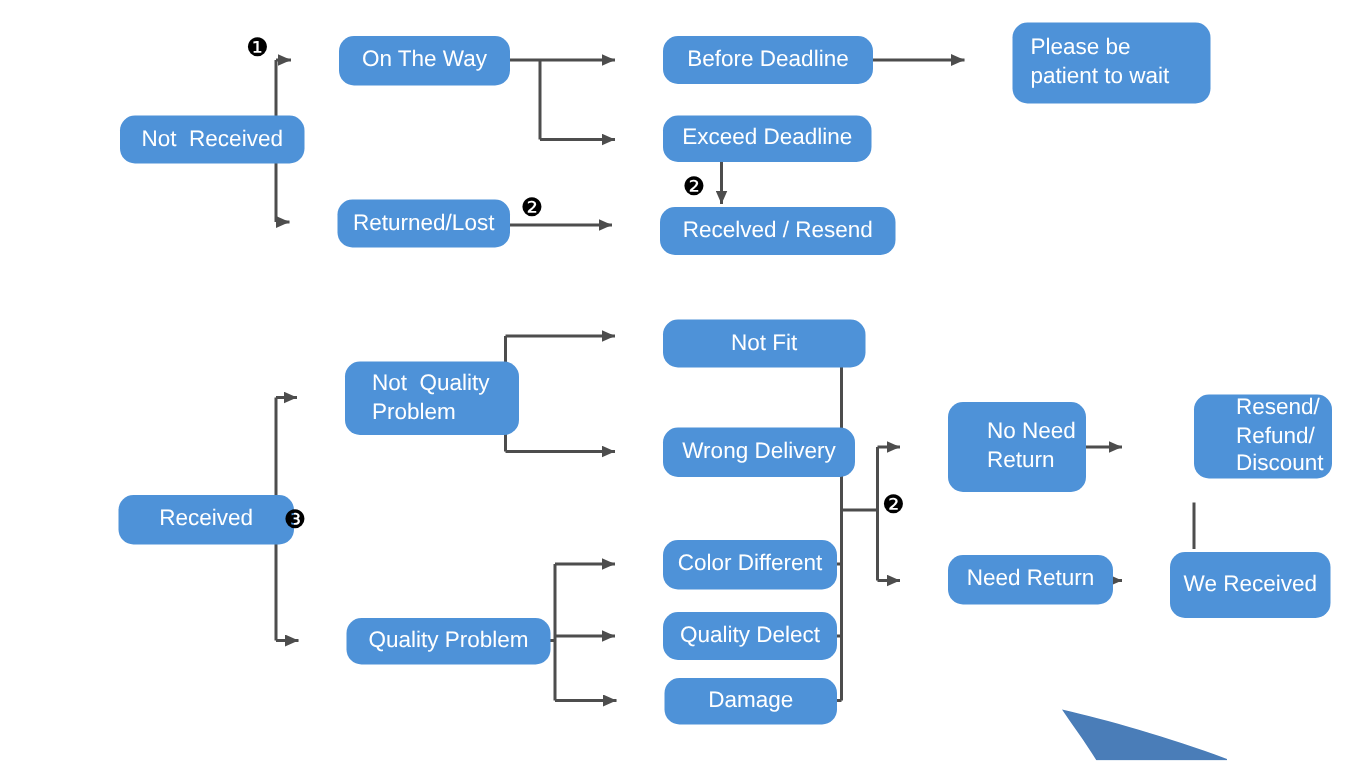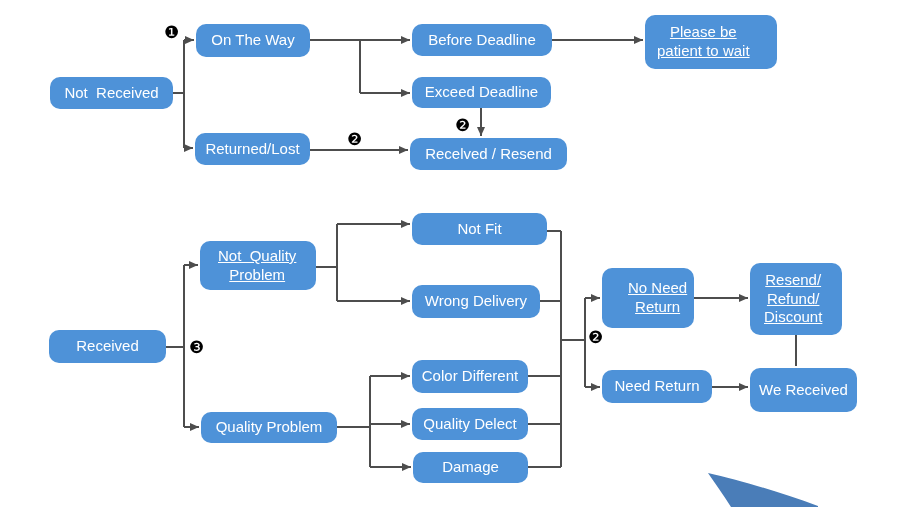--- a/index.html
+++ b/index.html
@@ -16,22 +16,23 @@
   #swoosh{fill:var(--swoosh,#4a7db8);stroke:none;}
   .node{
     position:absolute;z-index:1;
     background:var(--node-fill,#4e92d8);
     color:var(--node-text,#ffffff);
     border-radius:10px;
     font-size:15px;line-height:1.25;
     display:flex;align-items:center;justify-content:center;
     text-align:center;white-space:pre-wrap;
     box-sizing:border-box;
+    margin-left:30px;
   }
-  .node.la{justify-content:flex-start;text-align:center;text-decoration:underline;}
+  .node.la{justify-content:flex-start;text-align:left;}
   .badge{
     position:absolute;z-index:2;
     color:#000;font-family:"DejaVu Sans", sans-serif;
     font-size:17px;line-height:1;
   }
 </style>
 </head>
 <body>
 
 <div id="canvas">
@@ -104,18 +105,18 @@
 Problem</div>
   <div class="node" style="left:201px;top:412px;width:136px;height:31px">Quality Problem</div>
   <div class="node" style="left:412px;top:285px;width:128px;height:33px">Wrong Delivery</div>
   <div class="node" style="left:412px;top:213px;width:135px;height:32px">Not Fit</div>
   <div class="node" style="left:412px;top:360px;width:116px;height:33px">Color Different</div>
   <div class="node" style="left:412px;top:408px;width:116px;height:32px">Quality Delect</div>
   <div class="node" style="left:413px;top:452px;width:115px;height:31px">Damage</div>
   <div class="node la" style="left:602px;top:268px;width:92px;height:60px;padding-left:26px">No Need
 Return</div>
   <div class="node" style="left:602px;top:370px;width:110px;height:33px">Need Return</div>
-  <div class="node la" style="left:750px;top:263px;width:92px;height:72px;padding-left:14px">Resend/
+  <div class="node la" style="left:766px;top:263px;width:92px;height:56px;padding-left:28px">Resend/
 Refund/
 Discount</div>
   <div class="node" style="left:750px;top:368px;width:107px;height:44px">We Received</div>
 
 </div>
 
 </body></html>

